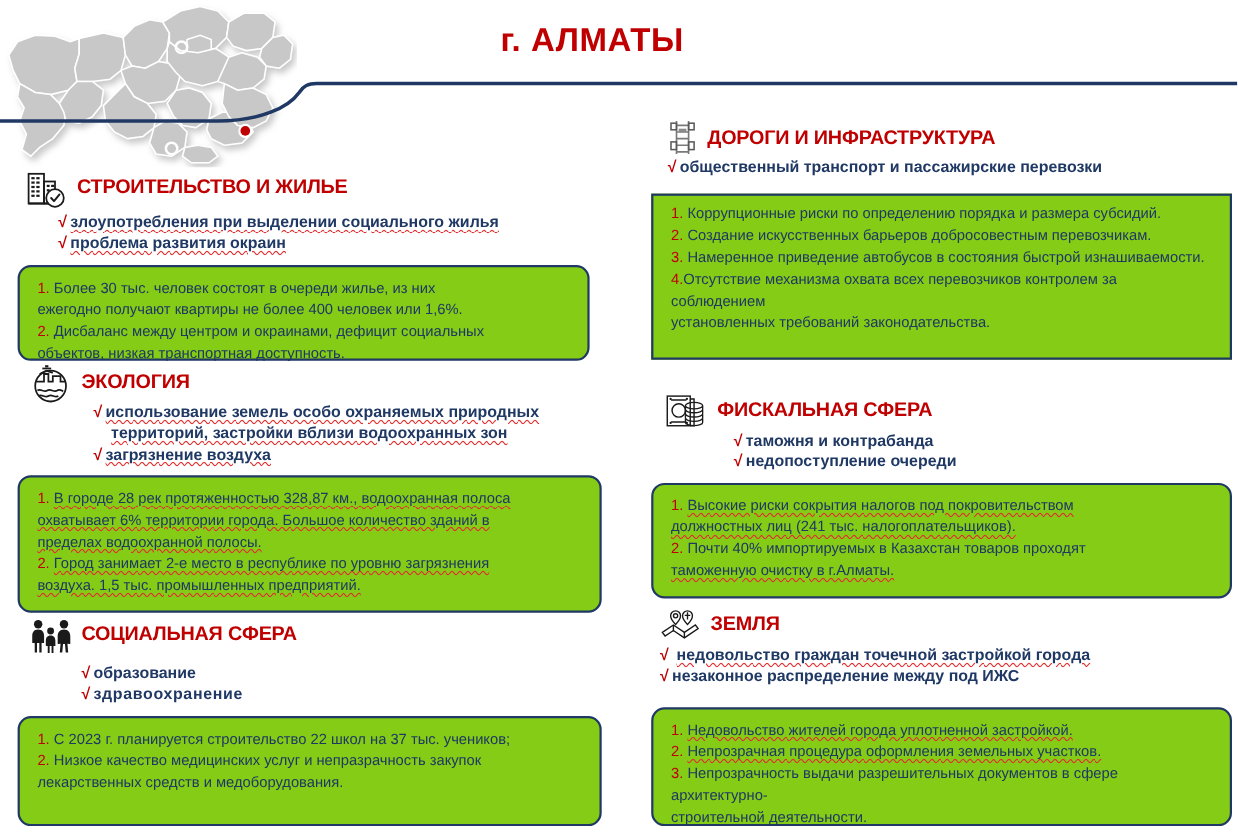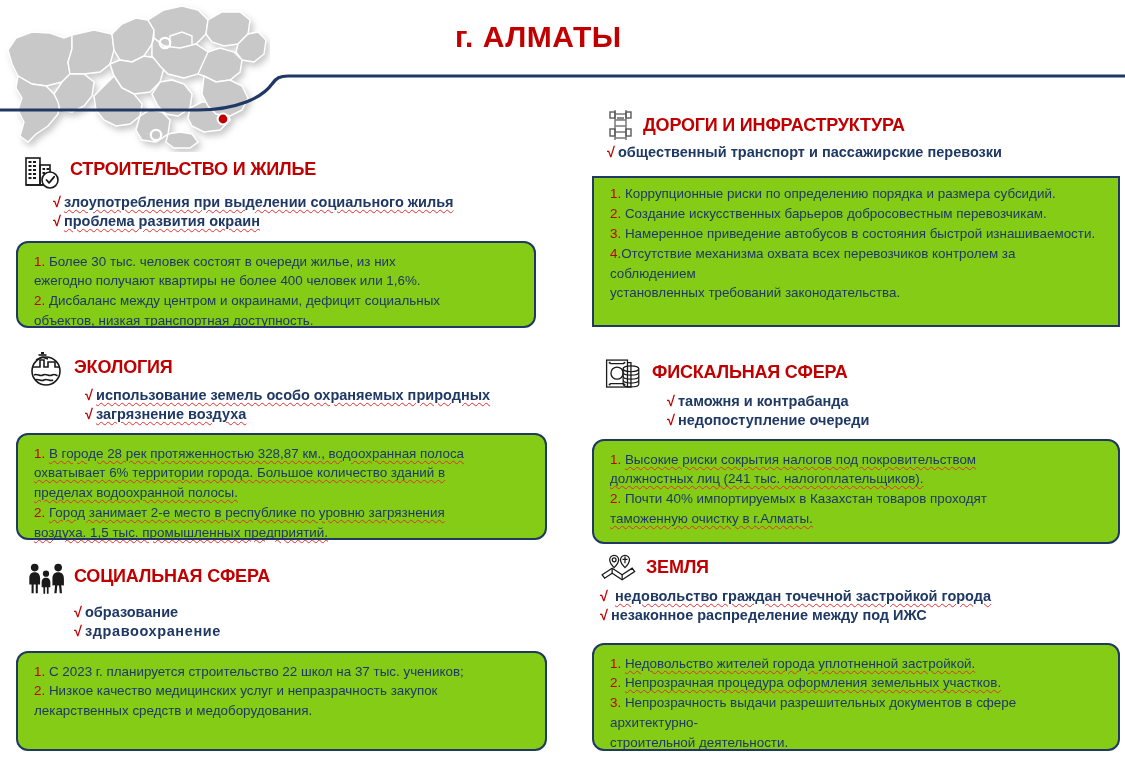--- a/index.html
+++ b/index.html
@@ -230,45 +230,48 @@
         </p>
         <p>
           <span class="num">2.</span>
           <span>Дисбаланс между центром и окраинами, дефицит социальных</span><br>
           <span>объектов, низкая транспортная доступность.</span>
         </p>
       </div>
     </div>
 
     <div class="section" style="left:0; top:178px; width:560px;">
-      <div class="sec-head" style="padding-left:26px;margin-top:20px;">
+      <div class="sec-head" style="padding-left:26px;">
         <svg class="sec-icon" viewBox="0 0 40 38">
           <g fill="none" stroke="#1a1a1a" stroke-width="1.6">
             <circle cx="20" cy="21" r="14"></circle>
             <path d="M7 17 h7 l0 -7 l4 0 l0 7 h4 l0 -5 l7 0 l0 5 h4"></path>
             <path d="M10 10 l6 -3 M16 7 l6 2"></path>
             <path d="M8 25 c3,-2 6,2 9,0 c3,-2 6,2 9,0 c2,-1.4 4,0 5.5,0.8"></path>
             <path d="M9 30 c3,-2 6,2 9,0 c3,-2 6,2 9,0"></path>
           </g>
           <g fill="#1a1a1a">
             <rect x="12.5" y="4.2" width="8" height="1.6"></rect>
             <rect x="15" y="2" width="3" height="2"></rect>
           </g>
         </svg>
         <div class="sec-title">ЭКОЛОГИЯ</div>
       </div>
       <ul class="bullets" style="margin-top:-2px; padding-left:85px;">
         <li class="bullet">
           <span class="tick">√</span><span class="sq">использование земель особо охраняемых природных</span>
         </li>
+        <li class="bullet" style="padding-left:16px;">
+          <span class="sq">территорий, застройки вблизи водоохранных зон</span>
+        </li>
         <li class="bullet">
           <span class="tick">√</span><span class="sq">загрязнение воздуха</span>
         </li>
       </ul>
-      <div class="box" style="margin-top:8px; margin-left:16px; width:531px; height:107px;">
+      <div class="box" style="margin-top:8px; margin-left:16px; width:531px; height:125px;">
         <p>
           <span class="num">1.</span>
           <span class="sq">В городе 28 рек протяженностью 328,87 км., водоохранная  полоса</span><br>
           <span class="sq">охватывает 6% территории города. Большое количество  зданий в</span><br>
           <span class="sq">пределах водоохранной полосы.</span>
         </p>
         <p>
           <span class="num">2.</span>
           <span class="sq">Город  занимает 2-е место в республике по  уровню загрязнения</span><br>
           <span class="sq">воздуха. 1,5 тыс. промышленных предприятий.</span>

